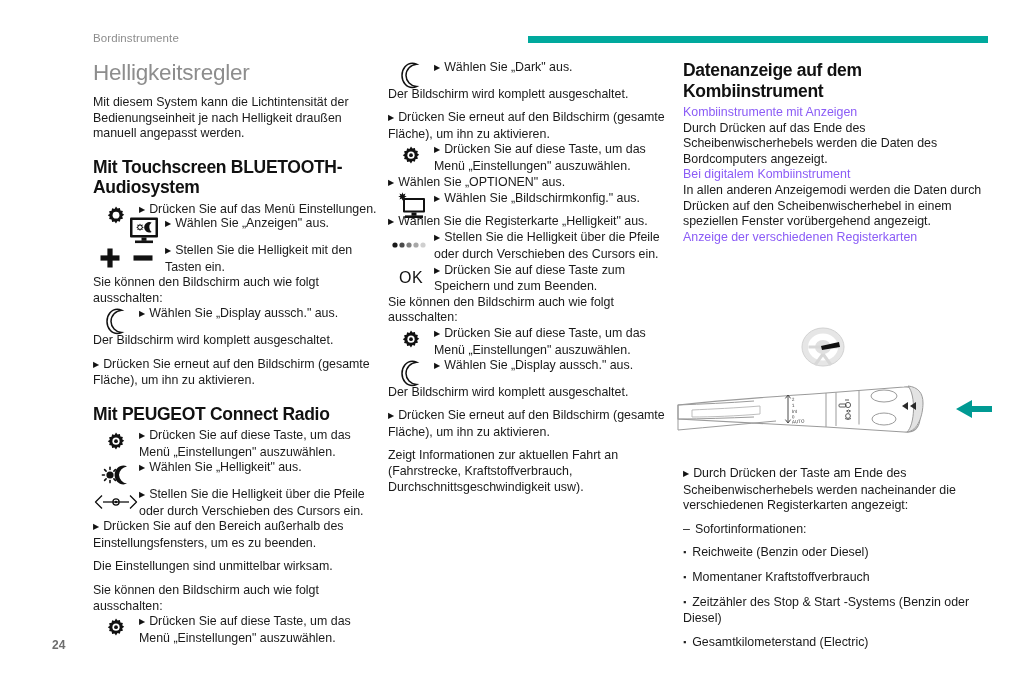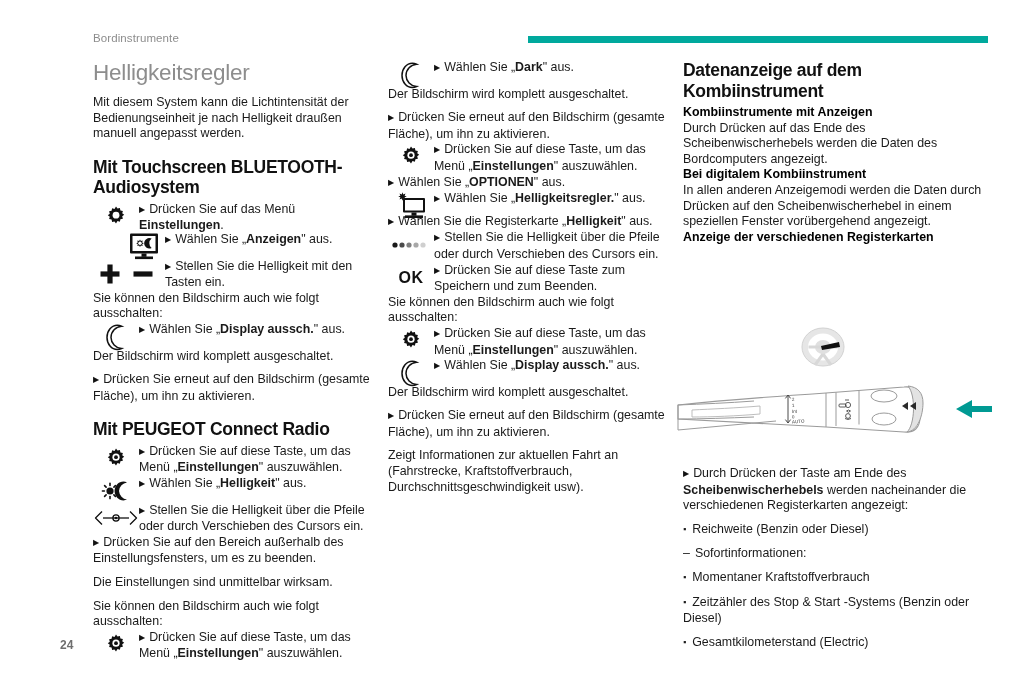--- a/index.html
+++ b/index.html
@@ -32,26 +32,26 @@
   
   h1.sect{
     font-size:22.5px;font-weight:400;color:#8d8d8d;
     margin:0 0 9px 0;line-height:26px;letter-spacing:-.2px;
   }
   h2.sub{
     font-size:17.5px;font-weight:700;color:#111;
     margin:15px 0 4px 0;line-height:20.5px;letter-spacing:-.3px;
   }
   h3.min{
-    font-size:12.4px;font-weight:700;color:#000000;
+    font-size:12.4px;font-weight:400;color:#8b5cf6;
     margin:0;line-height:15.6px;
   }
   p.tx{margin:0;}
   p.tx + p.tx{margin-top:8px;}
-  b{font-weight:700;margin-top:16px;}
+  b{font-weight:400;margin-top:16px;}
 
   
   .ar::before{
     content:"\25B6";font-size:8px;display:inline-block;
     transform:translateY(-1.5px);margin-right:4px;color:#111;
   }
   .dash::before{content:"\2013";margin-right:5px;}
   .sq{margin:0 0 0 26px;}
   .sq::before{content:"\25AA";font-size:9px;margin-right:6px;
     display:inline-block;transform:translateY(-1px);}
@@ -62,21 +62,21 @@
     position:absolute;left:0;top:0;width:46px;height:30px;
     display:flex;align-items:center;justify-content:center;
   }
   .row .bd{margin-left:46px;}
   .sp6{height:6px;}
   .sp10{height:10px;}
 
   
   .illu{position:absolute;}
   .pg{
-    position:absolute;left:60px;top:638px;
+    position:absolute;left:52px;top:638px;
     font-size:12px;font-weight:700;color:#6e6e6e;
   }
 </style>
 </head>
 <body>
 
 <div class="page">
 
   <div class="hdr-label">Bordinstrumente</div>
   <div class="hdr-bar"></div>
@@ -273,21 +273,21 @@
           <g fill="#111">
             <path d="M9.5 1.2l.8 2.2 2.2-.9-.9 2.2 2.2.8-2.2.8.9 2.2-2.2-.9-.8 2.2-.8-2.2-2.2.9.9-2.2-2.2-.8 2.2-.8-.9-2.2 2.2.9z"></path>
           </g>
           <rect x="10" y="7" width="22" height="14.5" rx="1" fill="#111"></rect>
           <rect x="12" y="9" width="18" height="10.5" fill="#fff"></rect>
           <rect x="18.5" y="21.5" width="5" height="3.2" fill="#111"></rect>
           <rect x="12" y="24.4" width="18" height="2.6" fill="#111"></rect>
         </svg>
       </span>
       <div class="bd">
-        <p class="tx ar"><span>Wählen Sie „</span><b>Helligkeitsregler.</b><span>" aus.</span></p>
+        <p class="tx ar"><span>Wählen Sie „</span><b>Bildschirmkonfig.</b><span>" aus.</span></p>
       </div>
     </div>
 
     <div class="sp6"></div>
     <p class="tx ar"><span>Wählen Sie die Registerkarte „</span><b>Helligkeit</b><span>" aus.</span></p>
 
     <div class="row">
       <span class="ic">
         <svg width="40" height="14" viewBox="0 0 40 14" aria-hidden="true">
           <circle cx="4" cy="7" r="2.6" fill="#1a1a1a"></circle>
@@ -297,21 +297,21 @@
           <circle cx="32" cy="7" r="2.6" fill="#cfcfcf"></circle>
         </svg>
       </span>
       <div class="bd">
         <p class="tx ar">Stellen Sie die Helligkeit über die Pfeile oder durch Verschieben des Cursors ein.</p>
       </div>
     </div>
 
     <div class="row">
       <span class="ic">
-        <span style="font-size:16px;font-weight:700;letter-spacing:.4px;color:#111;">OK</span>
+        <span style="font-size:16px;font-weight:400;letter-spacing:.4px;color:#111;">OK</span>
       </span>
       <div class="bd">
         <p class="tx ar">Drücken Sie auf diese Taste zum Speichern und zum Beenden.</p>
       </div>
     </div>
 
     <p class="tx">Sie können den Bildschirm auch wie folgt ausschalten:</p>
 
     <div class="row">
       <span class="ic">
@@ -416,22 +416,22 @@
       </g>
 
       <g fill="#009a93">
         <path d="M316 31 L296 31 L296 25 L280 34 L296 43 L296 37 L316 37 Z"></path>
       </g>
     </svg>
   </div>
 
   <div style="position:absolute;left:683px;top:466px;width:300px;font-size:12.4px;line-height:15.6px;">
     <p class="tx ar"><span>Durch Drücken der Taste am Ende des </span><b>Scheibenwischerhebels</b><span> werden nacheinander die verschiedenen Registerkarten angezeigt:</span></p>
+    <p class="tx dash">Sofortinformationen:</p>
     <p class="tx sq">Reichweite (Benzin oder Diesel)</p>
-    <p class="tx dash">Sofortinformationen:</p>
     <p class="tx sq">Momentaner Kraftstoffverbrauch</p>
     <p class="tx sq">Zeitzähler des Stop &amp; Start -Systems (Benzin oder Diesel)</p>
     <p class="tx sq">Gesamtkilometerstand (Electric)</p>
   </div>
 
   <div class="pg">24</div>
 
 </div>
 
 </body></html>

